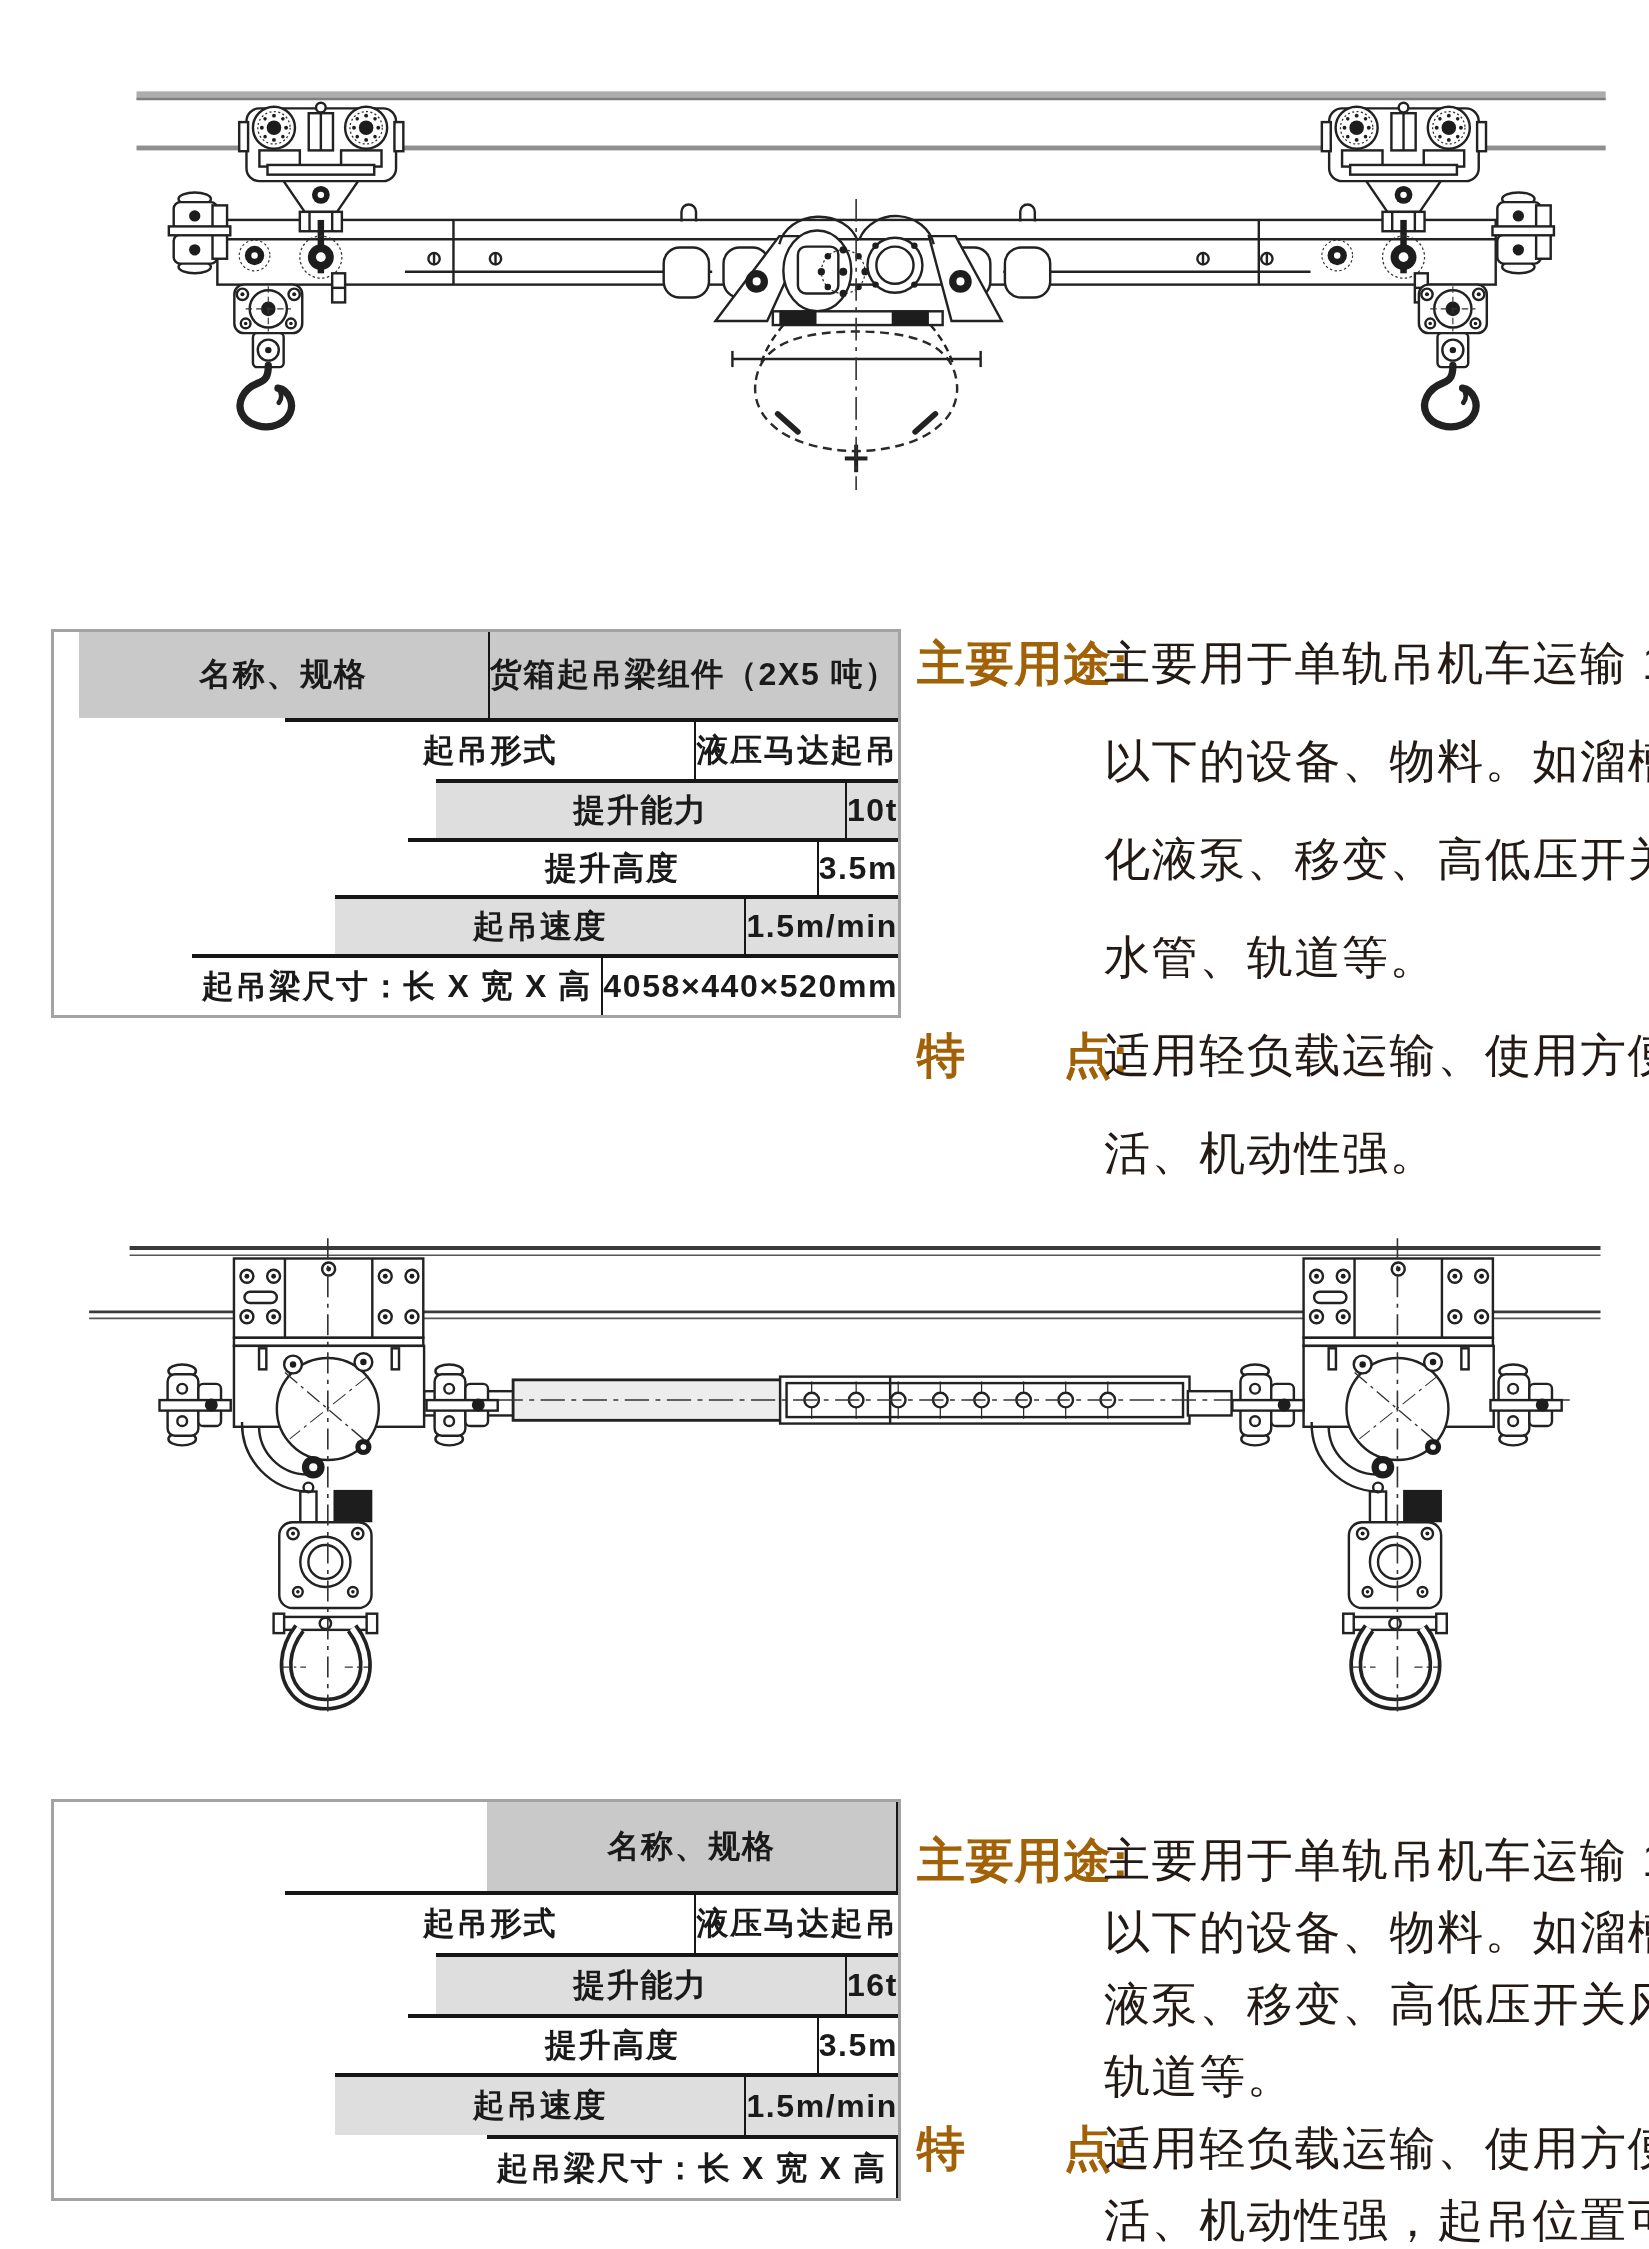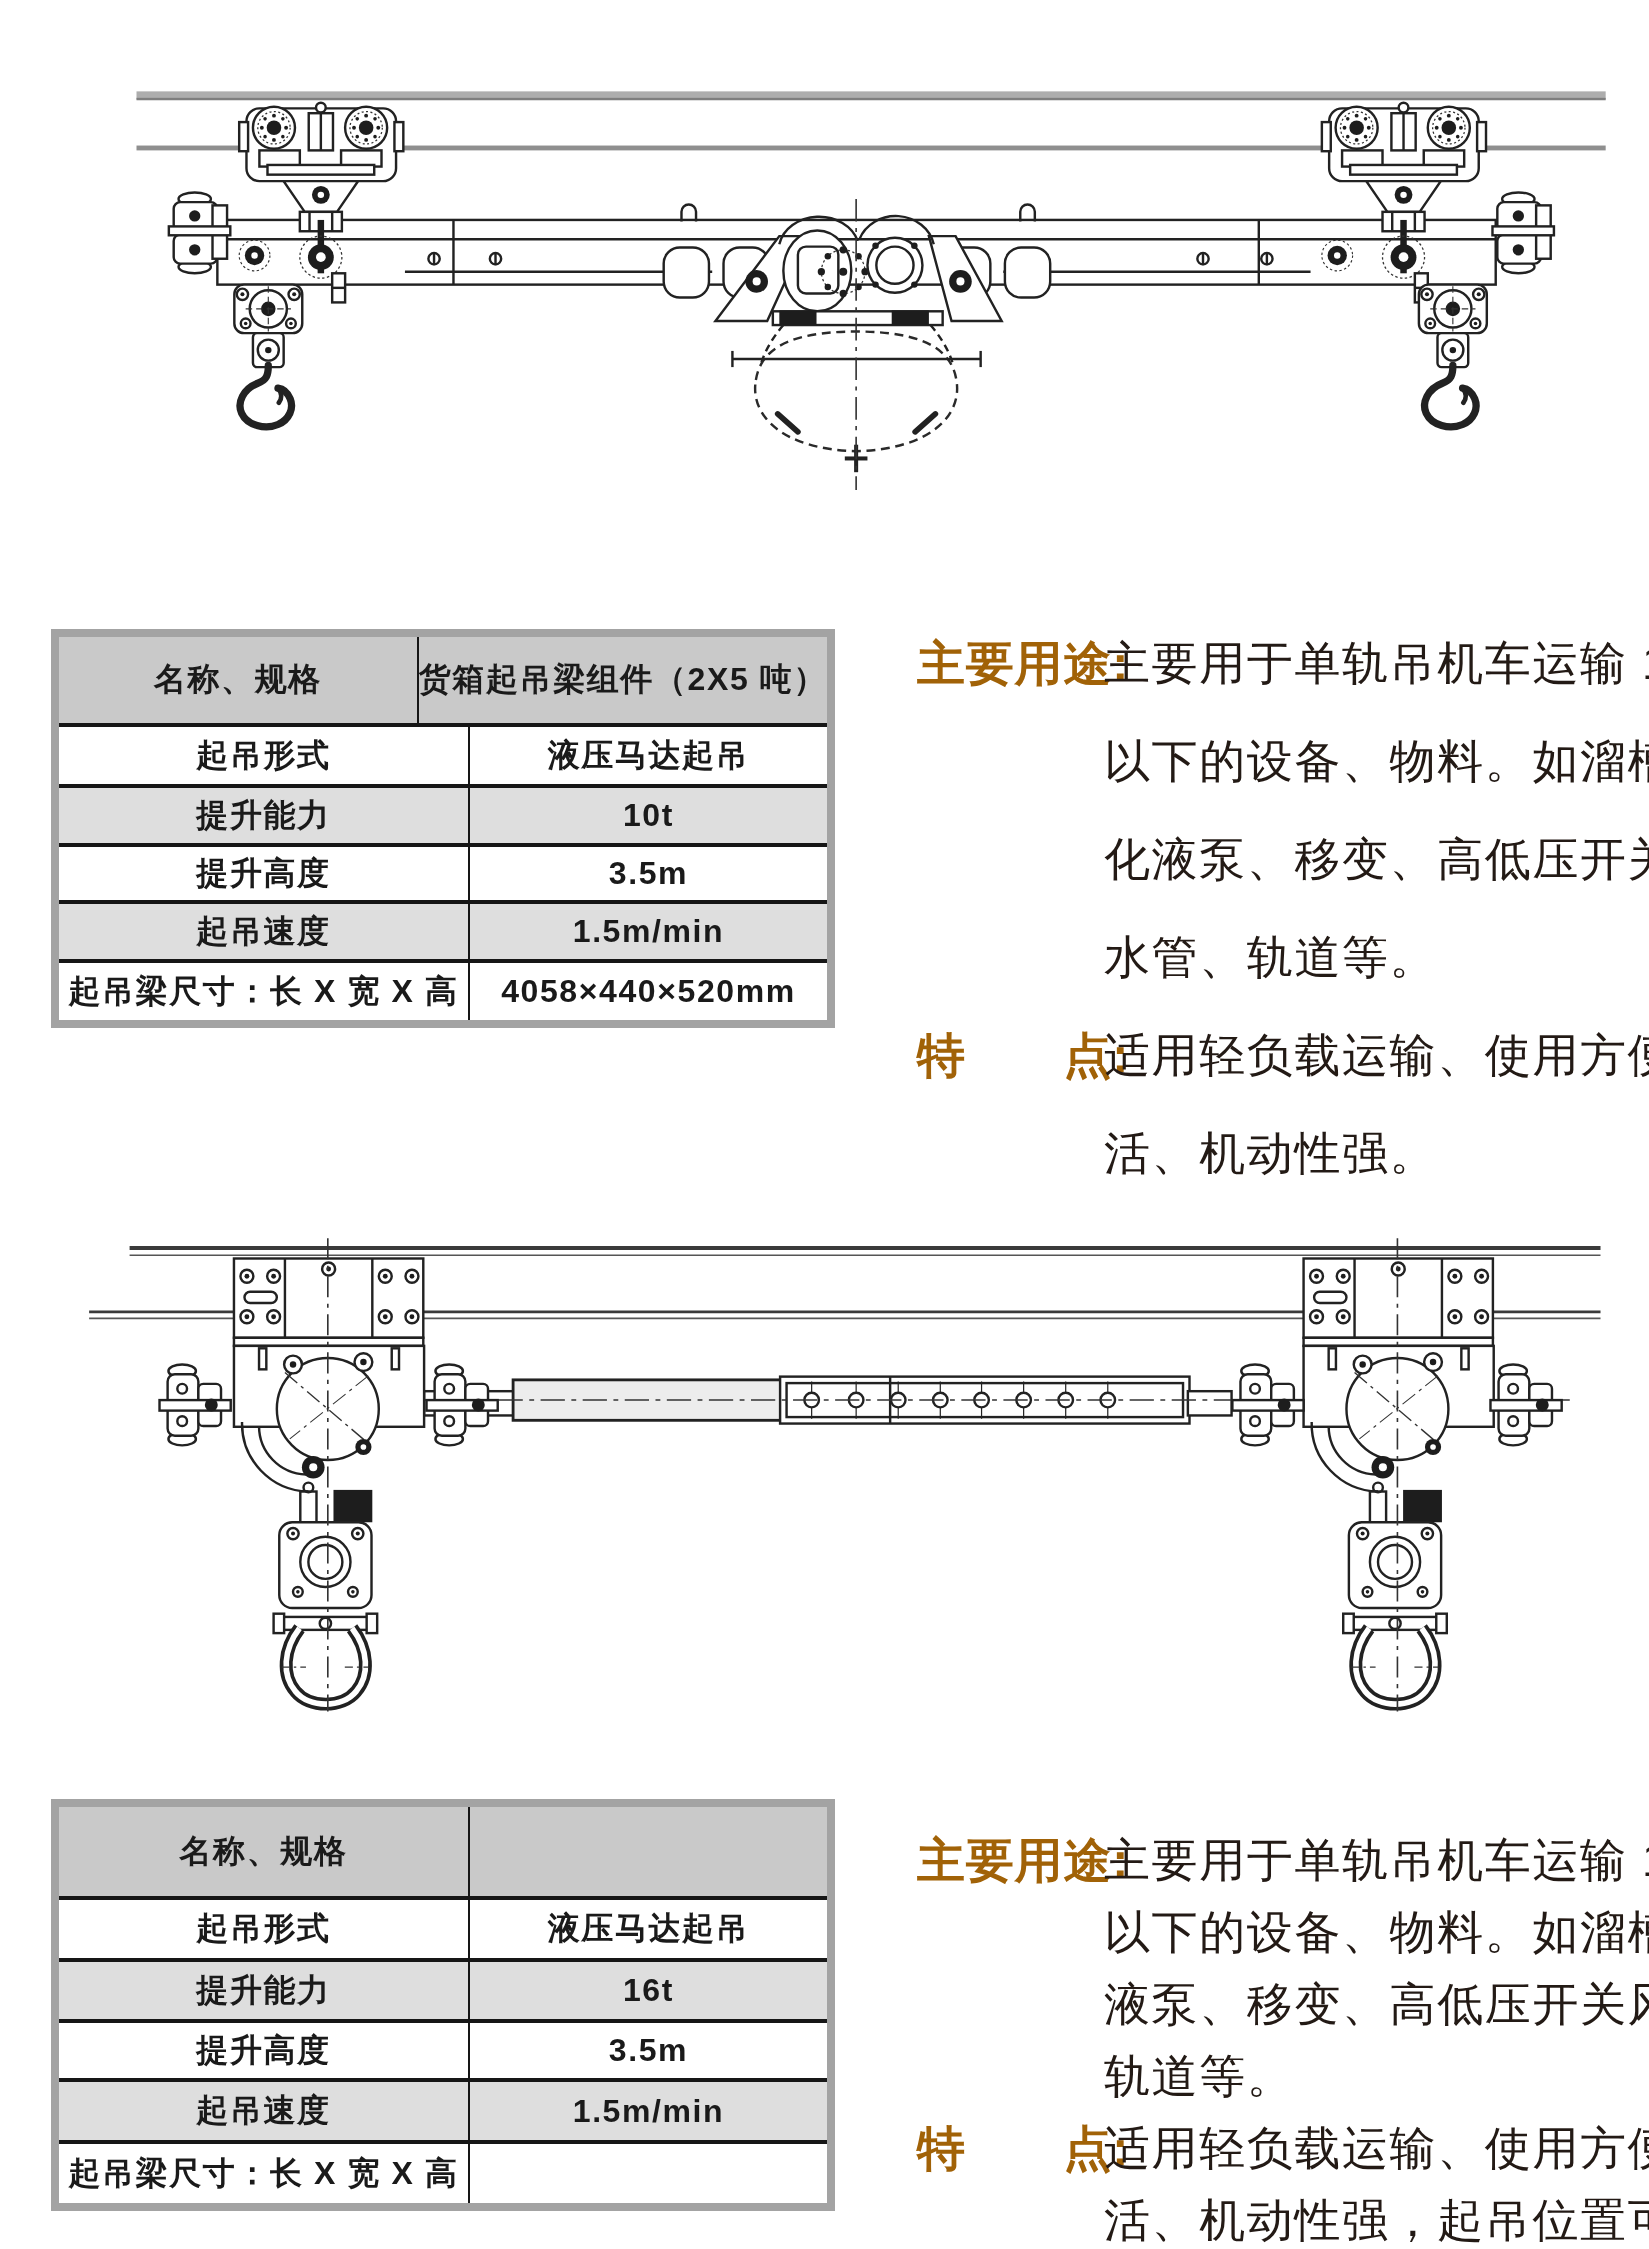--- a/index.html
+++ b/index.html
@@ -6,22 +6,22 @@
   .page{
     position:relative;width:1650px;height:2250px;background:#ffffff;
     font-family:"Liberation Sans","DejaVu Sans",sans-serif;color:#1a1a1a;overflow:hidden;
   }
   svg{position:absolute;left:0;display:block;}
   .d{stroke:#222;fill:none;stroke-width:3;}
   .dw{stroke:#222;fill:#fff;stroke-width:3;}
   .dk{fill:#1d1d1d;stroke:none;}
   
   .spec-table{
-    position:absolute;left:51px;width:784px;box-sizing:border-box;
-    border:8px solid #a3a3a3;display:flex;flex-direction:column;background:#fff;
+    position:absolute;left:51px;width:850px;box-sizing:border-box;
+    border:3px solid #a3a3a3;display:flex;flex-direction:column;background:#fff;align-items:flex-end;
   }
   .tr{display:flex;box-sizing:border-box;border-top:4px solid #161616;}
   .tr:first-child{border-top:none;}
   .tc{display:flex;align-items:center;justify-content:center;text-align:center;
       box-sizing:border-box;font-size:32px;font-weight:700;letter-spacing:1.6px;white-space:nowrap;}
   .tc.c1{width:411px;border-right:2.4px solid #161616;}
   .tc.c2{flex:1;}
   .tr.head{background:#c9c9c9;}
   .tr.alt{background:#dedede;}
   .tr .num{font-weight:600;}

